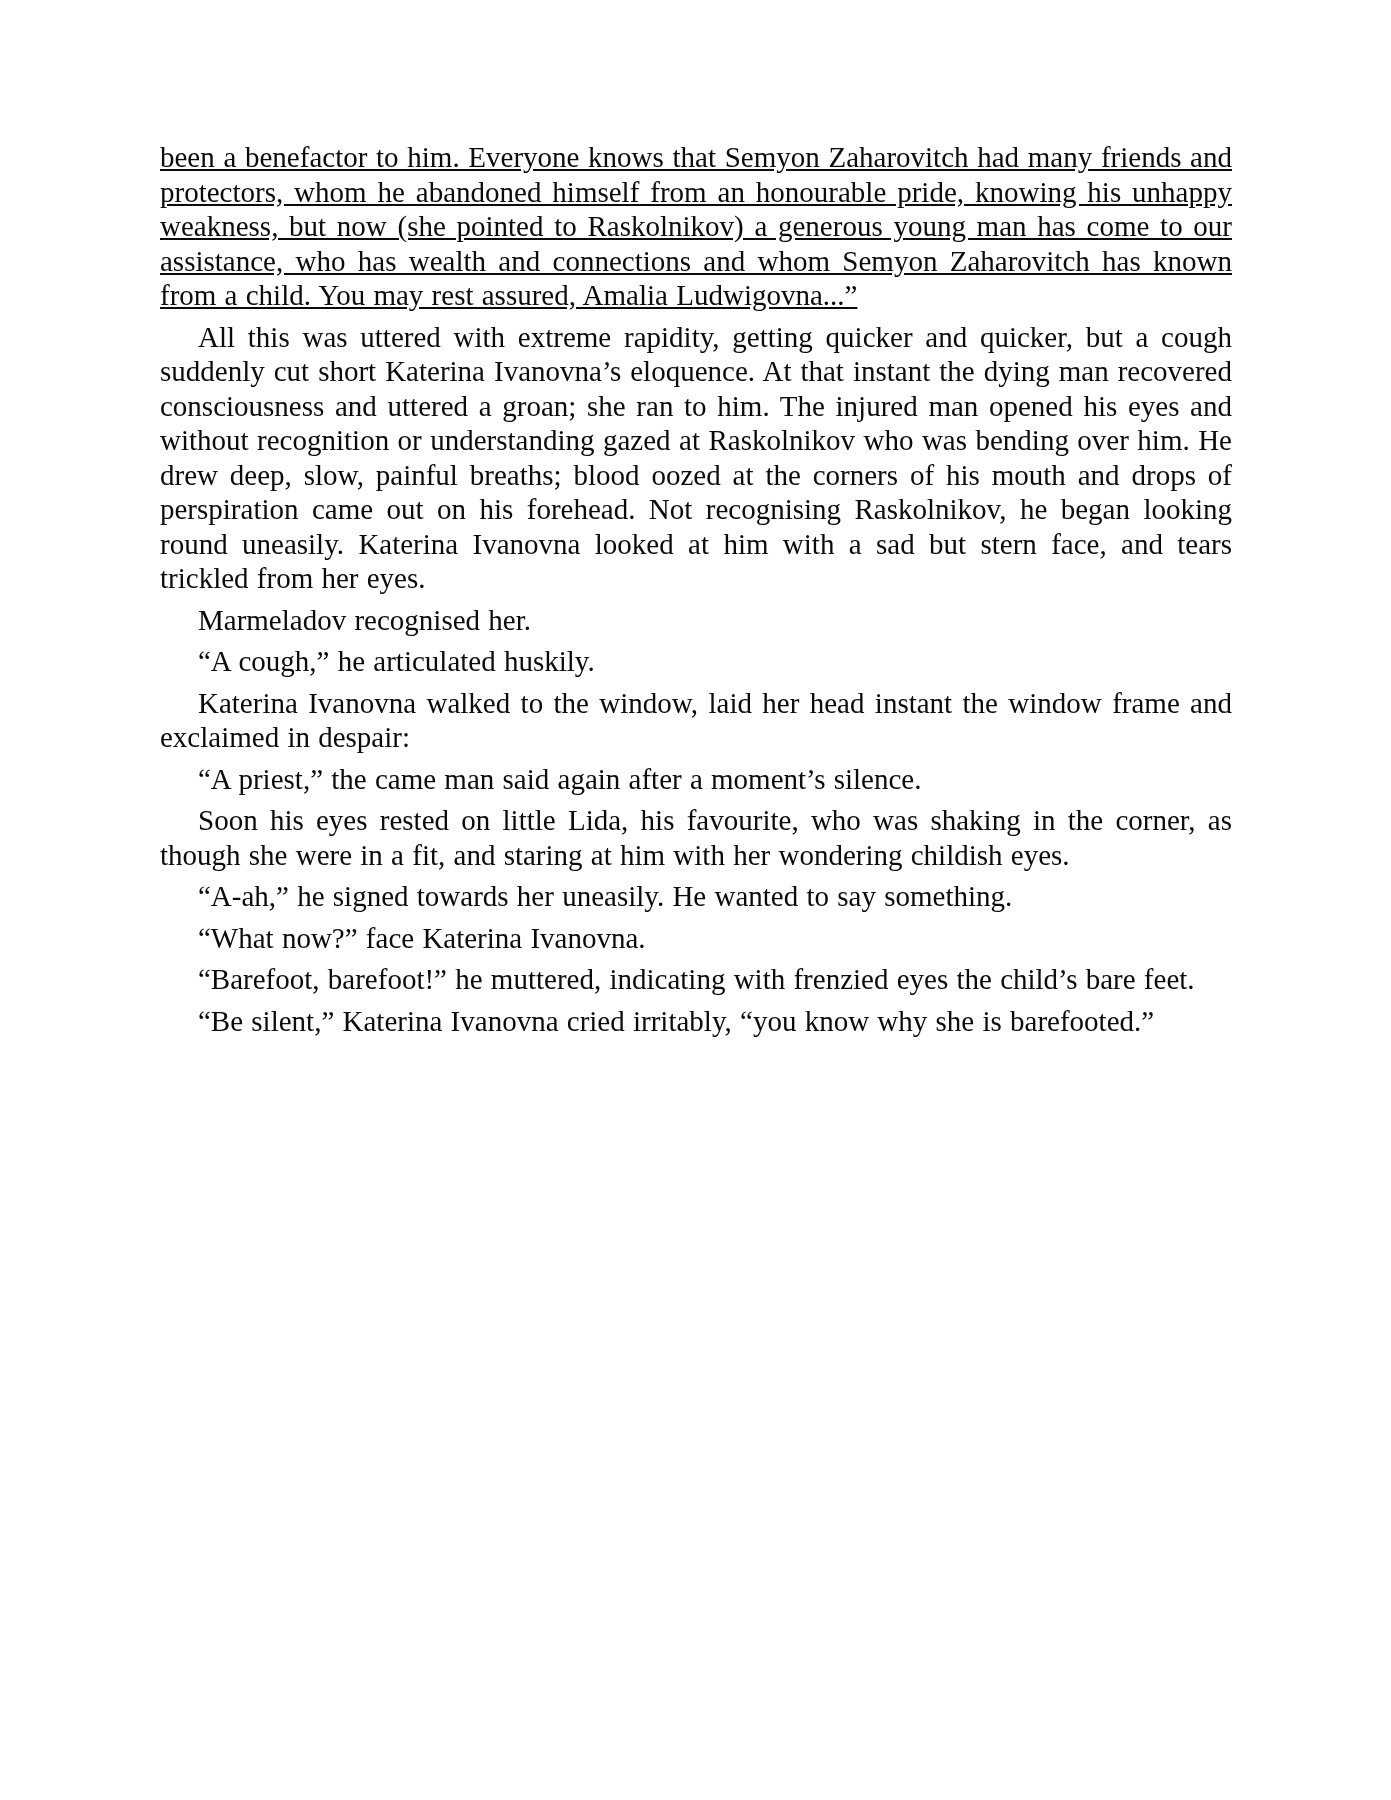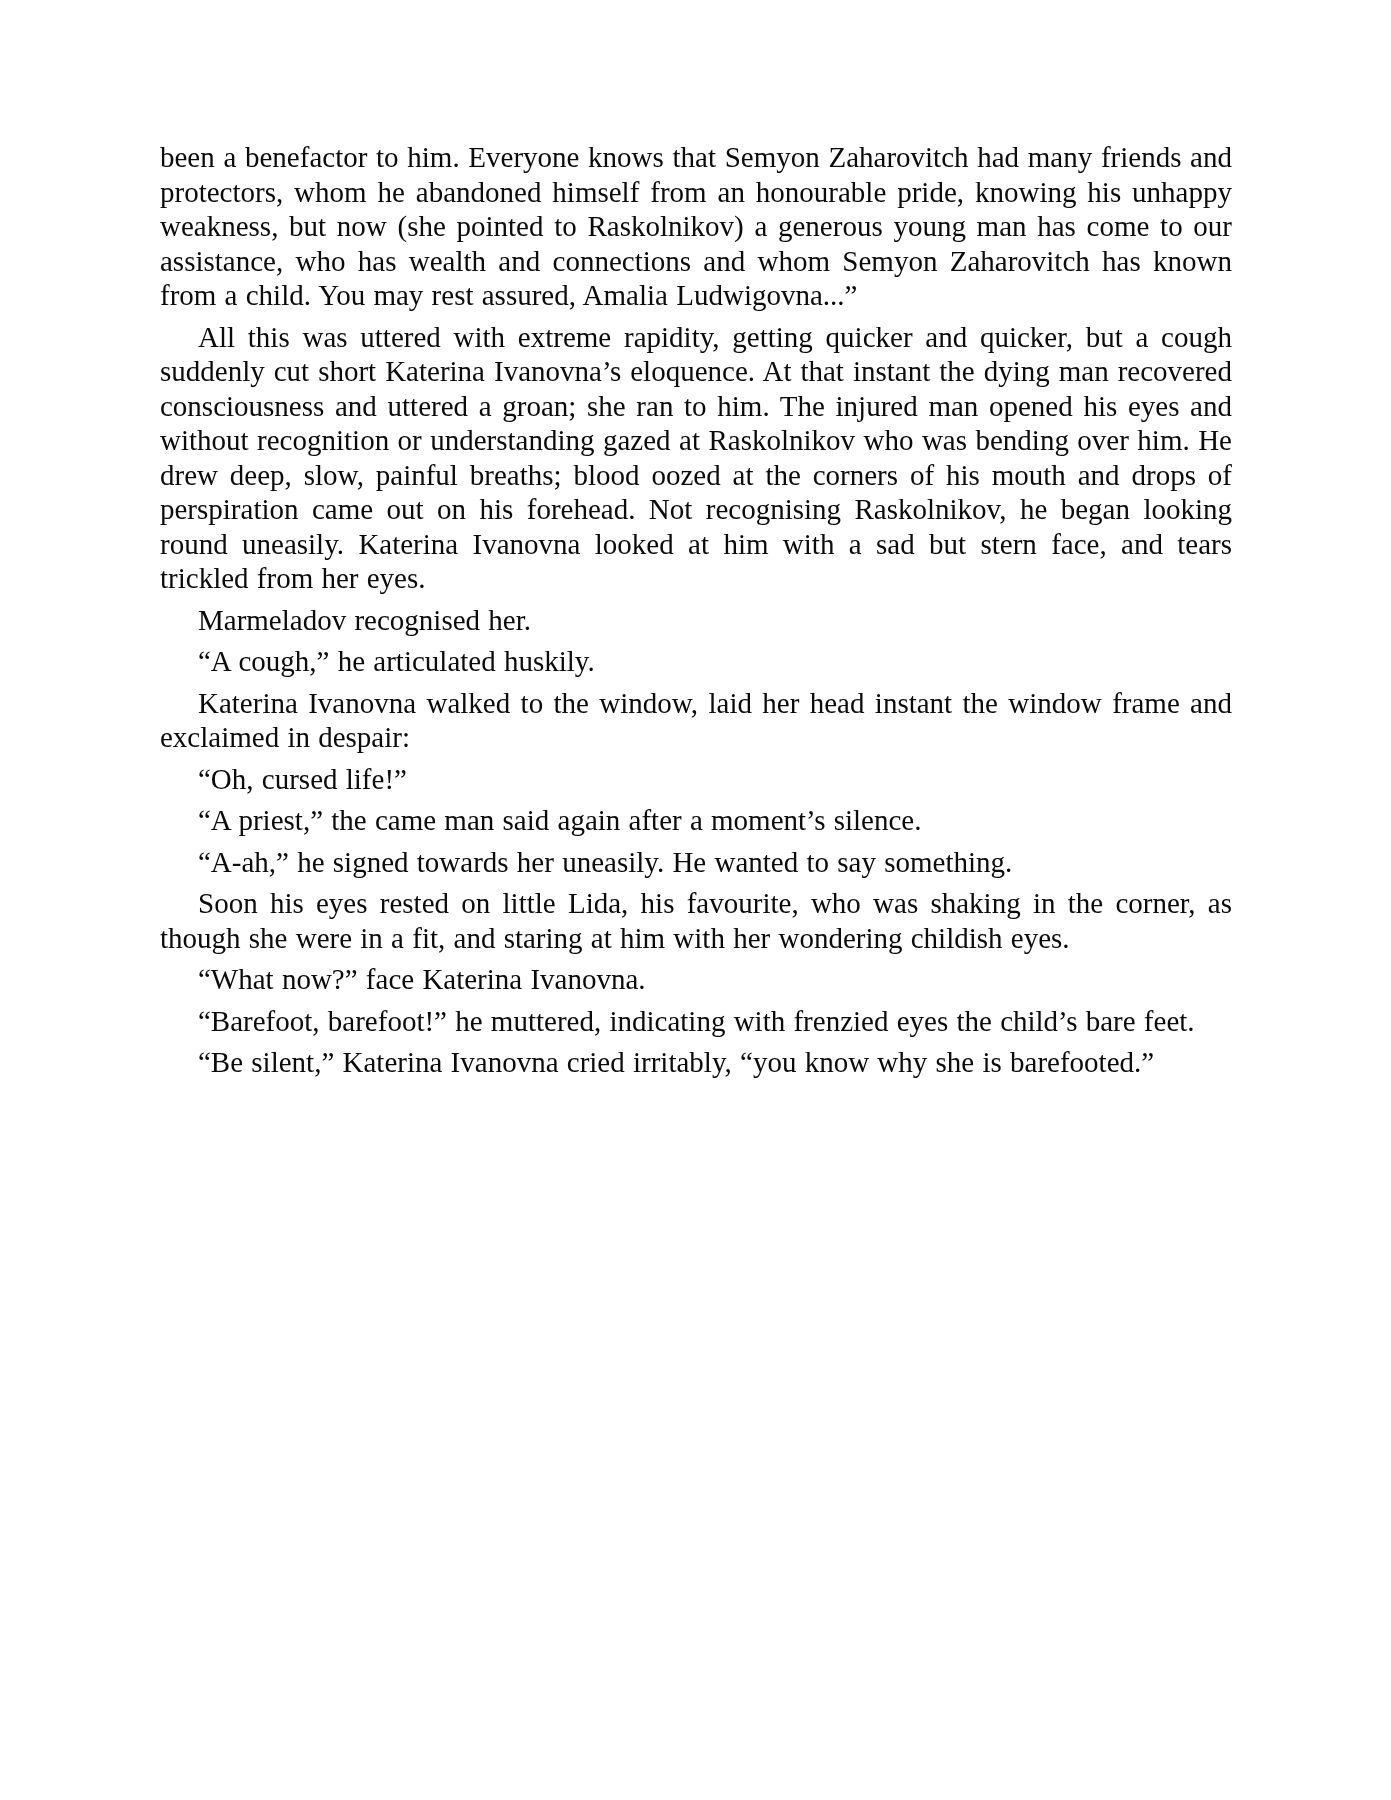--- a/index.html
+++ b/index.html
@@ -23,31 +23,31 @@
   .page p {
     margin: 0 0 7px 0;
     font-size: 29px;
     line-height: 34.5px;
     text-align: justify;
     text-indent: 38px;
     word-spacing: 1px;
   }
   .page p.continued {
     text-indent: 0;
+    text-decoration: underline;
   }
 </style>
 </head>
 <body>
 
 <main class="page">
   <p class="continued">been a benefactor to him. Everyone knows that Semyon Zaharovitch had many friends and protectors, whom he abandoned himself from an honourable pride, knowing his unhappy weakness, but now (she pointed to Raskolnikov) a generous young man has come to our assistance, who has wealth and connections and whom Semyon Zaharovitch has known from a child. You may rest assured, Amalia Ludwigovna...”</p>
   <p>All this was uttered with extreme rapidity, getting quicker and quicker, but a cough suddenly cut short Katerina Ivanovna’s eloquence. At that instant the dying man recovered consciousness and uttered a groan; she ran to him. The injured man opened his eyes and without recognition or understanding gazed at Raskolnikov who was bending over him. He drew deep, slow, painful breaths; blood oozed at the corners of his mouth and drops of perspiration came out on his forehead. Not recognising Raskolnikov, he began looking round uneasily. Katerina Ivanovna looked at him with a sad but stern face, and tears trickled from her eyes.</p>
   <p>Marmeladov recognised her.</p>
   <p>“A cough,” he articulated huskily.</p>
   <p>Katerina Ivanovna walked to the window, laid her head instant the window frame and exclaimed in despair:</p>
-  <p>“Oh, cursed life!”</p>
   <p>“A priest,” the came man said again after a moment’s silence.</p>
+  <p>Soon his eyes rested on little Lida, his favourite, who was shaking in the corner, as though she were in a fit, and staring at him with her wondering childish eyes.</p>
   <p>“A-ah,” he signed towards her uneasily. He wanted to say something.</p>
-  <p>Soon his eyes rested on little Lida, his favourite, who was shaking in the corner, as though she were in a fit, and staring at him with her wondering childish eyes.</p>
   <p>“What now?” face Katerina Ivanovna.</p>
   <p>“Barefoot, barefoot!” he muttered, indicating with frenzied eyes the child’s bare feet.</p>
   <p>“Be silent,” Katerina Ivanovna cried irritably, “you know why she is barefooted.”</p>
 </main>
 
 </body></html>

